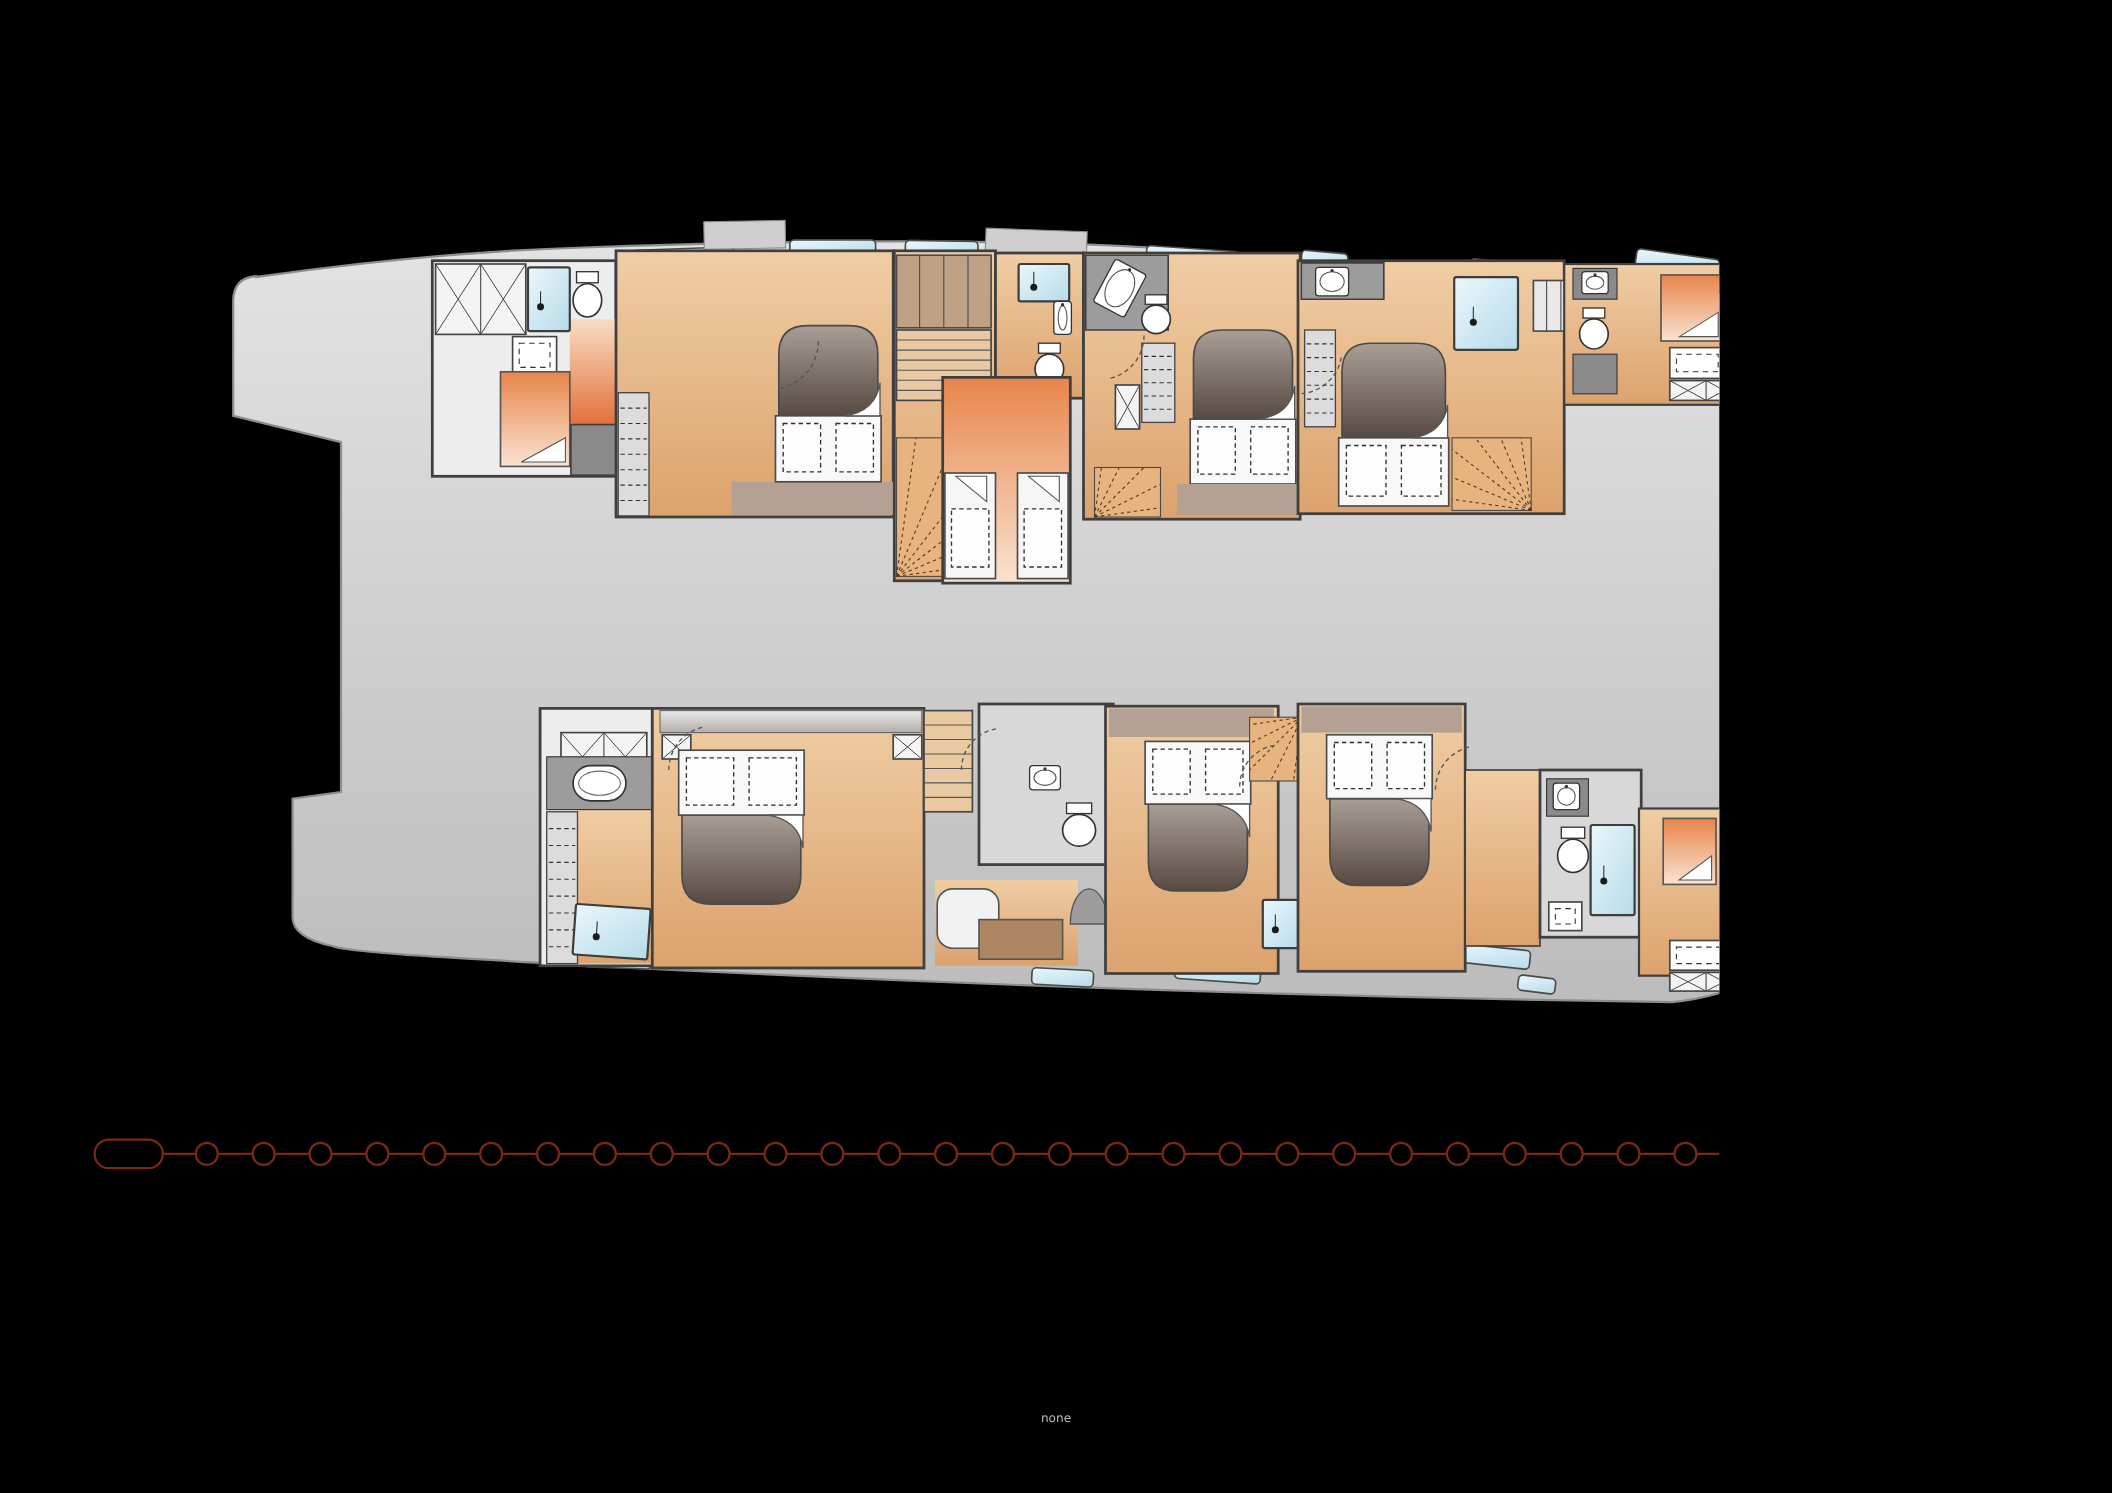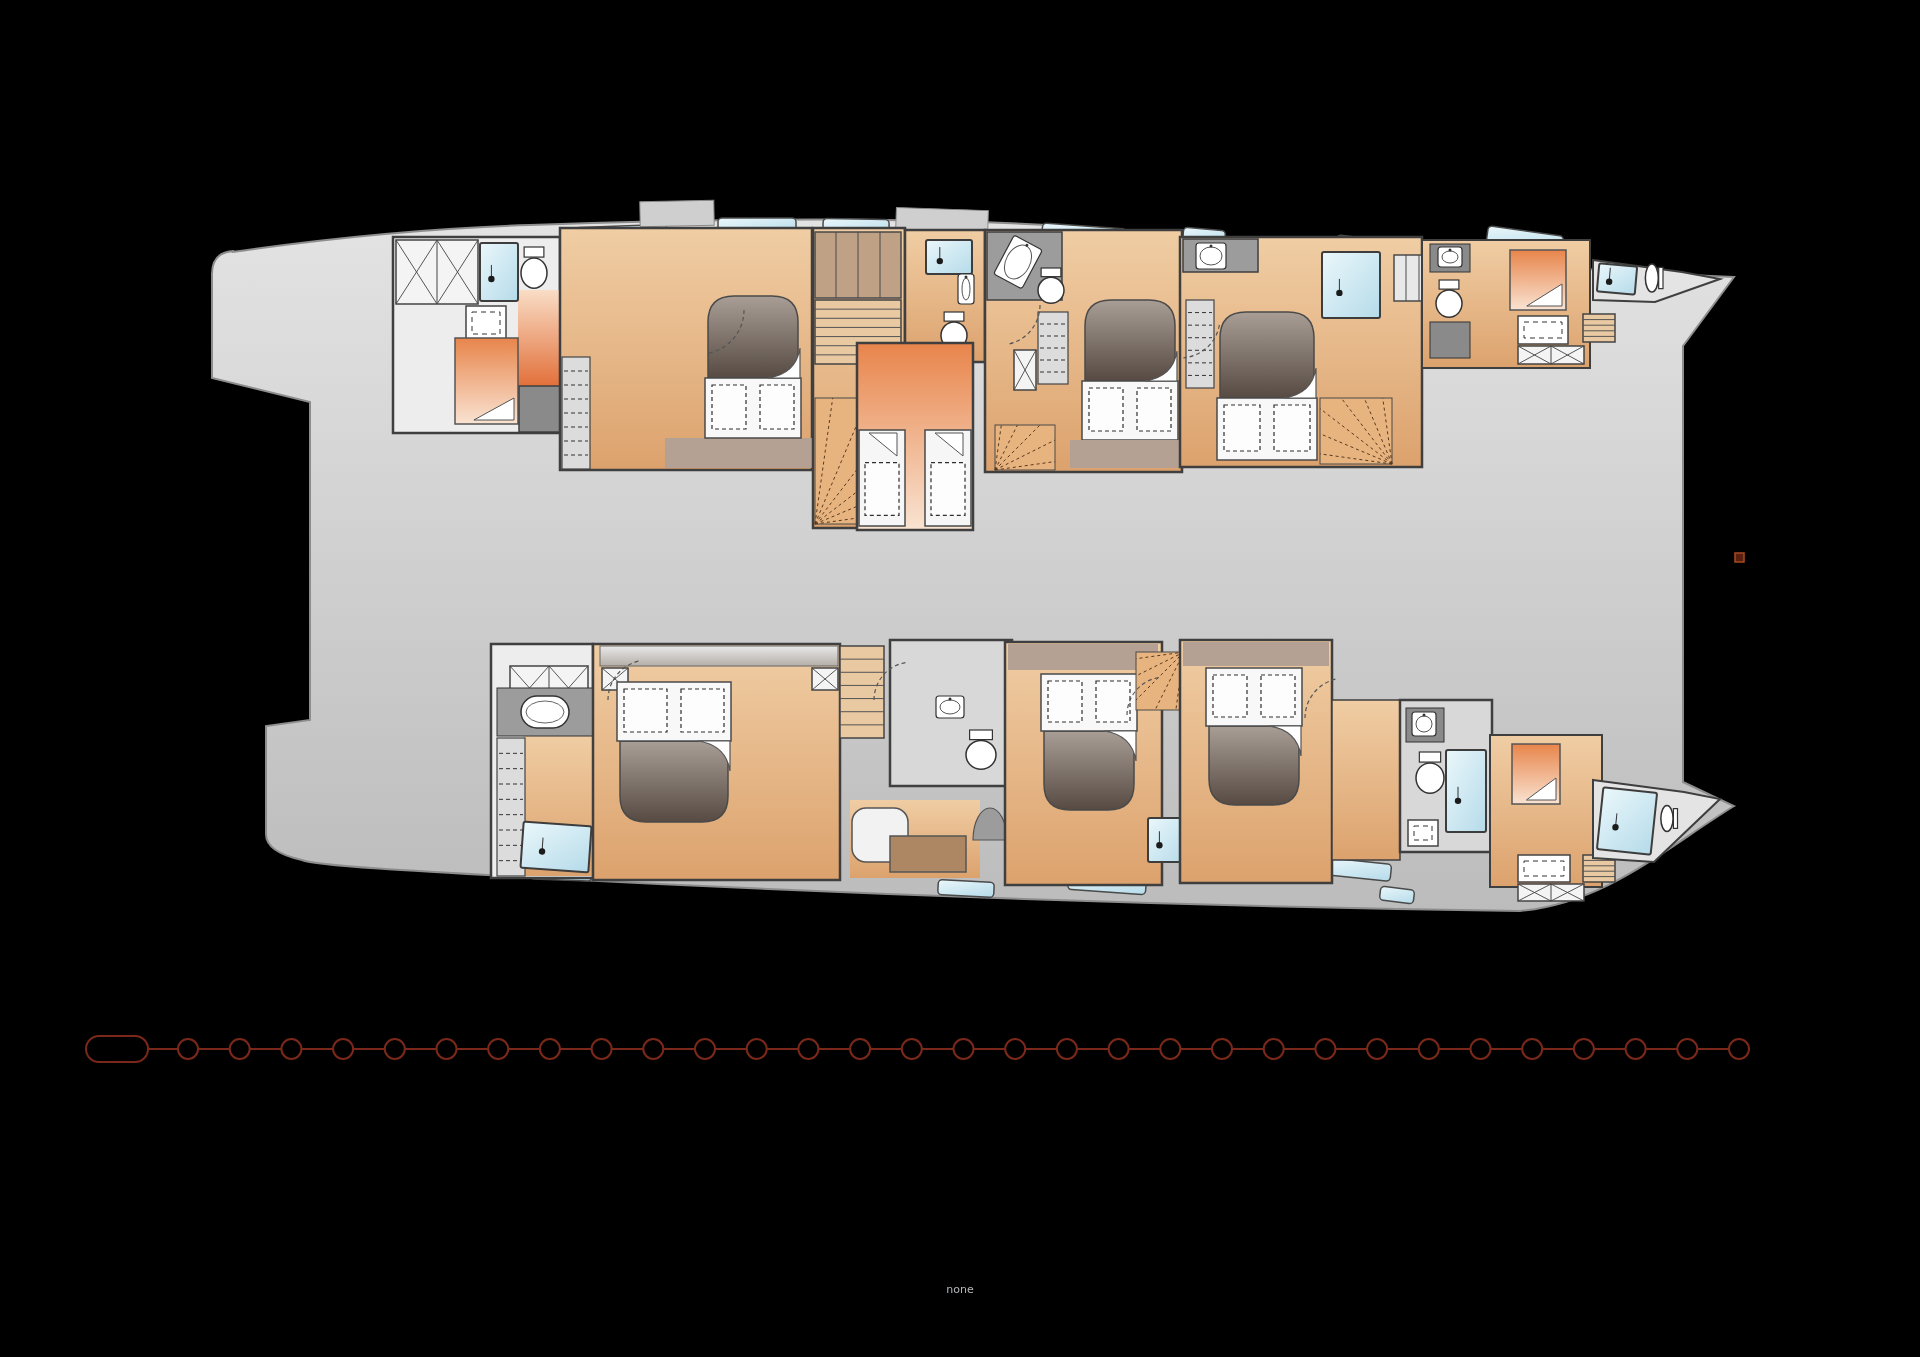--- a/index.html
+++ b/index.html
@@ -1,16 +1,16 @@
 <!DOCTYPE html>
 <html><head>
 <meta charset="utf-8">
 <style>
   html,body{margin:0;padding:0;background:#000;}
-  .stage{position:relative;width:1920px;height:1357px;background:#000;overflow:hidden;}
+  .stage{position:relative;width:1563px;height:1357px;background:#000;overflow:hidden;}
   svg{position:absolute;left:0;top:0;}
   text.lbl{font-family:"DejaVu Sans","Liberation Sans",sans-serif;}
 </style>
 </head>
 <body>
 
 <div class="stage">
   <svg id="plan" width="1920" height="1357" viewBox="0 0 1920 1357">
     <defs>
       <linearGradient id="g-hull" x1="0" y1="0" x2="0" y2="1">

